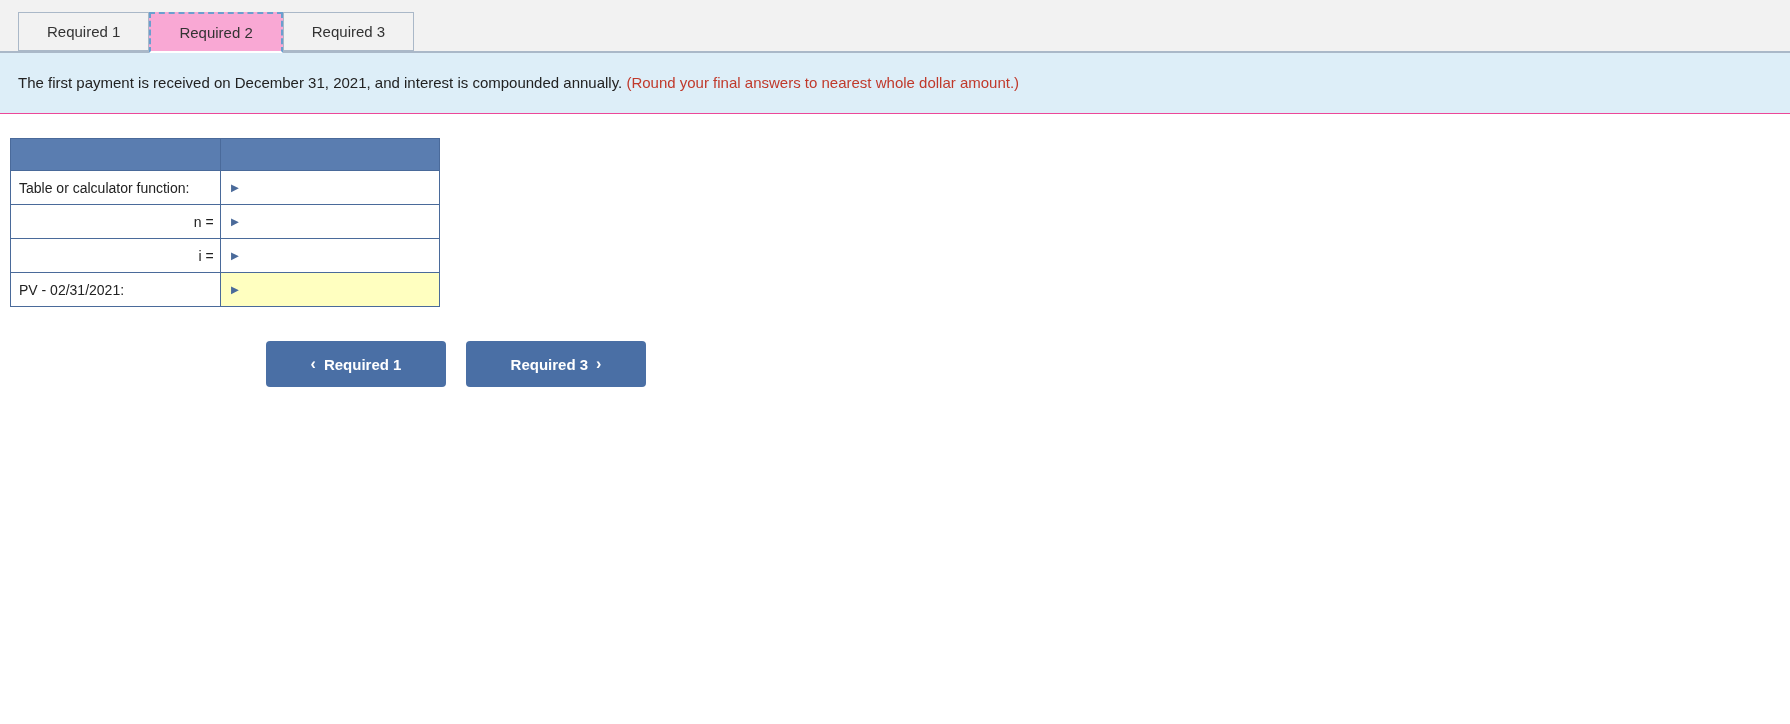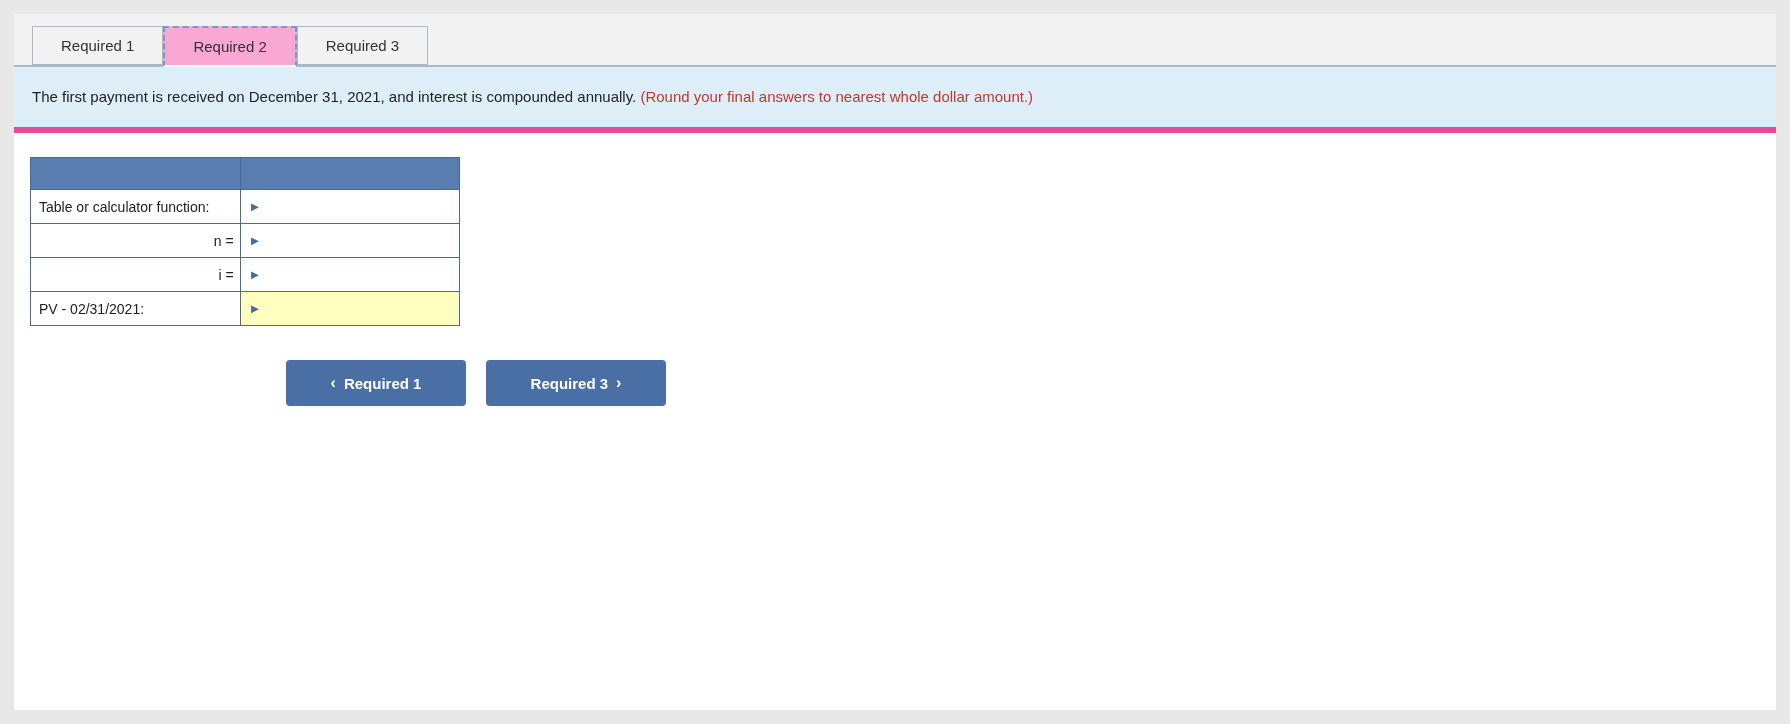--- a/index.html
+++ b/index.html
@@ -6,21 +6,21 @@
     body {
       font-family: Arial, sans-serif;
       font-size: 15px;
       background: #e8e8e8;
       min-height: 724px;
       display: flex;
       flex-direction: column;
     }
     .page-container {
       background: #ffffff;
-      margin: 14px;
+      margin: 0;
       flex: 1;
       display: flex;
       flex-direction: column;
     }
     
     .tabs-row {
       display: flex;
       flex-direction: row;
       align-items: flex-end;
       padding-top: 12px;
@@ -48,28 +48,28 @@
       text-align: center;
     }
     
     .info-box {
       background: #ddeef8;
       padding: 18px 24px 18px 18px;
       margin: 0;
       font-size: 15px;
       color: #222;
       line-height: 1.6;
-      border-bottom: 6px solid #ec4899;
+      border-bottom: 1px solid #ec4899;
     }
     .info-box .highlight {
       color: #c0392b;
     }
     
     .main-content {
-      padding: 24px 12px;
+      padding: 24px 6px;
       display: flex;
       flex-direction: column;
       gap: 24px;
       flex: 1;
     }
     
     .calc-table {
       border-collapse: collapse;
       width: 430px;
       margin-left: 4px;

